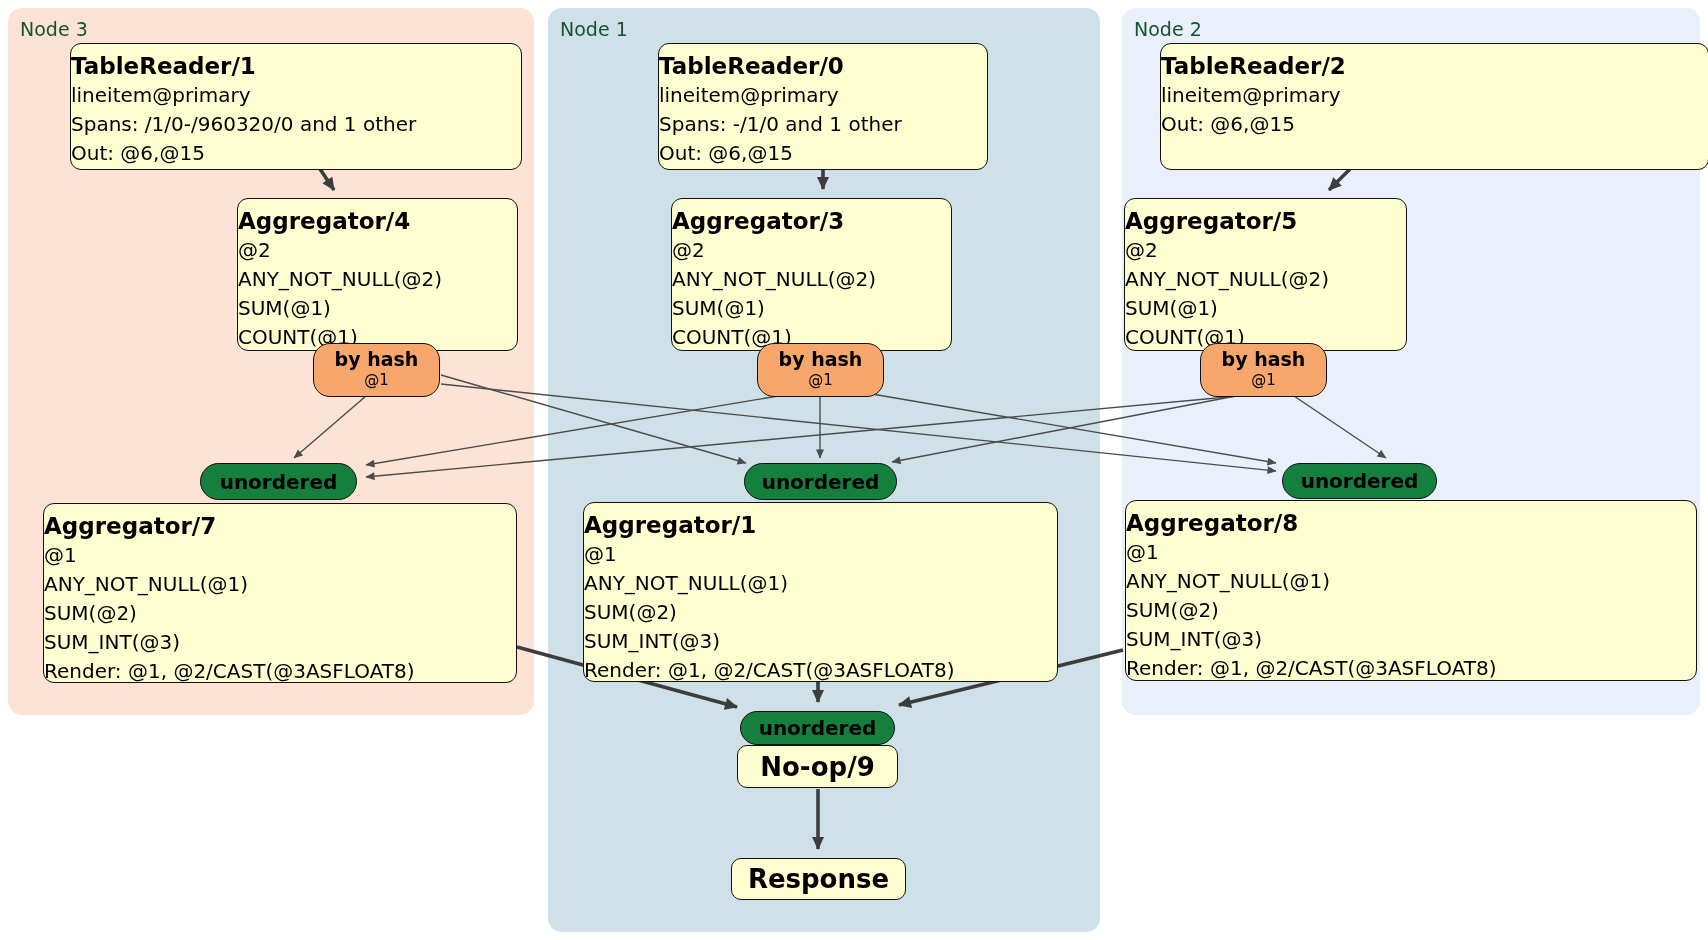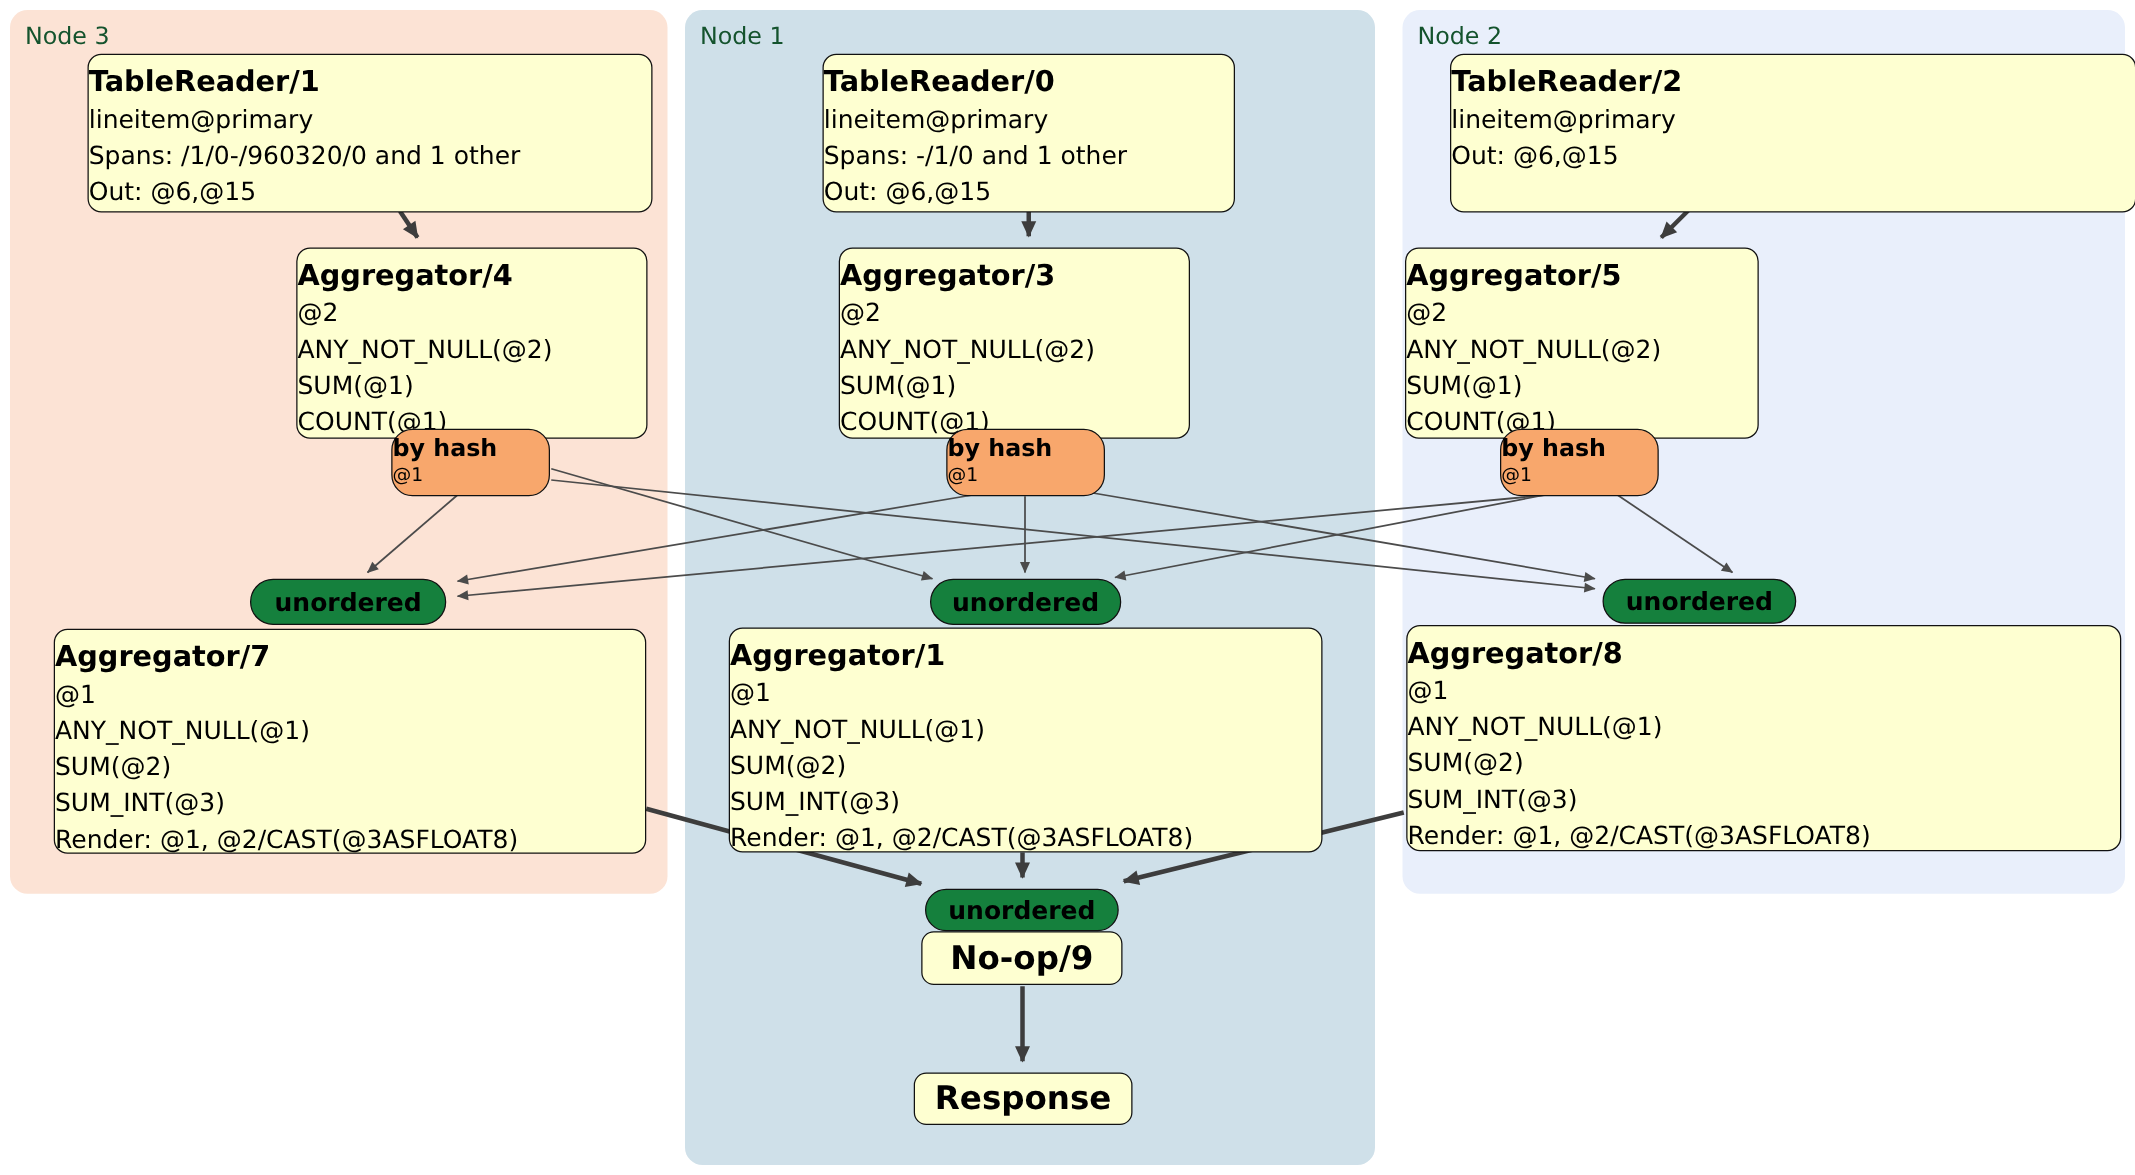--- a/index.html
+++ b/index.html
@@ -16,21 +16,21 @@
   }
   .ptitle{font-size:23px;font-weight:bold;line-height:30px;}
   .pline{font-size:20px;line-height:29px;white-space:nowrap;}
   .leafbox{
     position:absolute;background:#feffd1;border:1.8px solid #111;border-radius:10px;
     display:flex;align-items:center;justify-content:center;z-index:2;box-sizing:border-box;
     font-size:26px;font-weight:bold;text-align:center;
   }
   .router{
     position:absolute;background:#f8a76c;border:1.6px solid #111;border-radius:17px;
-    z-index:3;box-sizing:border-box;padding-top:3px;
+    text-align:center;z-index:3;box-sizing:border-box;padding-top:3px;
   }
   .rlabel{font-size:19px;font-weight:bold;line-height:24px;}
   .rsub{font-size:15px;line-height:18px;}
   .sync{
     position:absolute;background:#15803d;border:1.8px solid #111;border-radius:19px;
     display:flex;align-items:center;justify-content:center;z-index:3;box-sizing:border-box;
     font-size:20px;font-weight:bold;
   }
 </style>
 </head>

